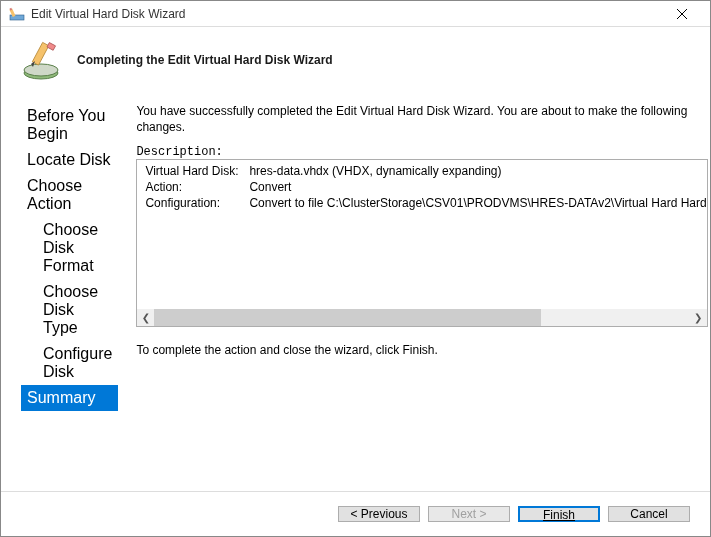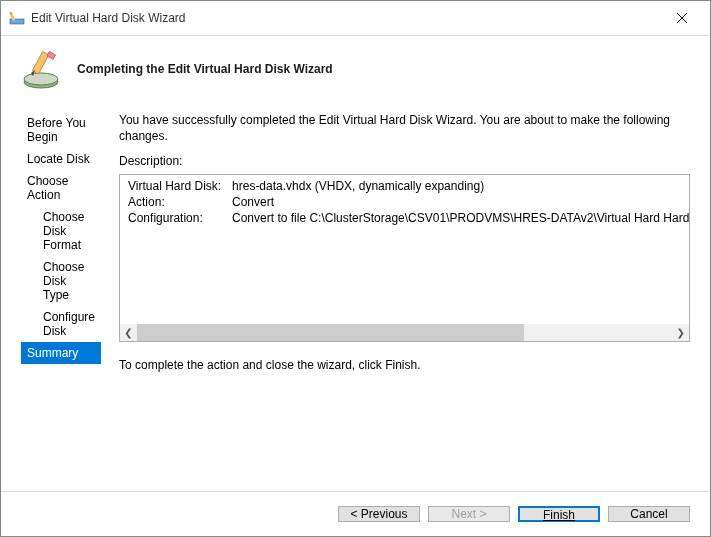--- a/index.html
+++ b/index.html
@@ -13,21 +13,21 @@
   .window {
     width: 711px;
     height: 537px;
     border: 1px solid #888;
     background: #fff;
     position: relative;
     display: flex;
     flex-direction: column;
   }
   .titlebar {
-    height: 35px;
+    height: 26px;
     display: flex;
     align-items: center;
     padding: 8px 8px;
     border-bottom: 1px solid #ddd;
     background: #fff;
   }
   .titlebar .title-icon {
     width: 16px; height: 16px;
     margin-right: 6px;
     display: inline-flex;
@@ -70,21 +70,21 @@
     padding: 4px 20px 10px 20px;
     gap: 0;
   }
   .sidebar {
     width: 172px;
     display: flex;
     flex-direction: column;
   }
   .step {
     padding: 4px 6px;
-    font-size: 12px;
+    font-size: 16px;
     color: #000;
     cursor: default;
   }
   .step.sub { padding-left: 22px; }
   .step.selected {
     background: #0078d7;
     color: #fff;
   }
 
   .content {
@@ -92,21 +92,22 @@
     padding-left: 18px;
     display: flex;
     flex-direction: column;
     font-size: 12px;
   }
   .intro {
     margin-bottom: 10px;
     line-height: 1.35;
   }
   .desc-label {
-    margin-bottom: 6px;
+    margin-bottom: 0;
+    font-family: Liberation Mono, monospace;
   }
   .desc-box {
     border: 1px solid #adadad;
     background: #fff;
     height: 168px;
     position: relative;
     padding: 4px 0 0 8px;
     overflow: hidden;
   }
   .desc-table {

